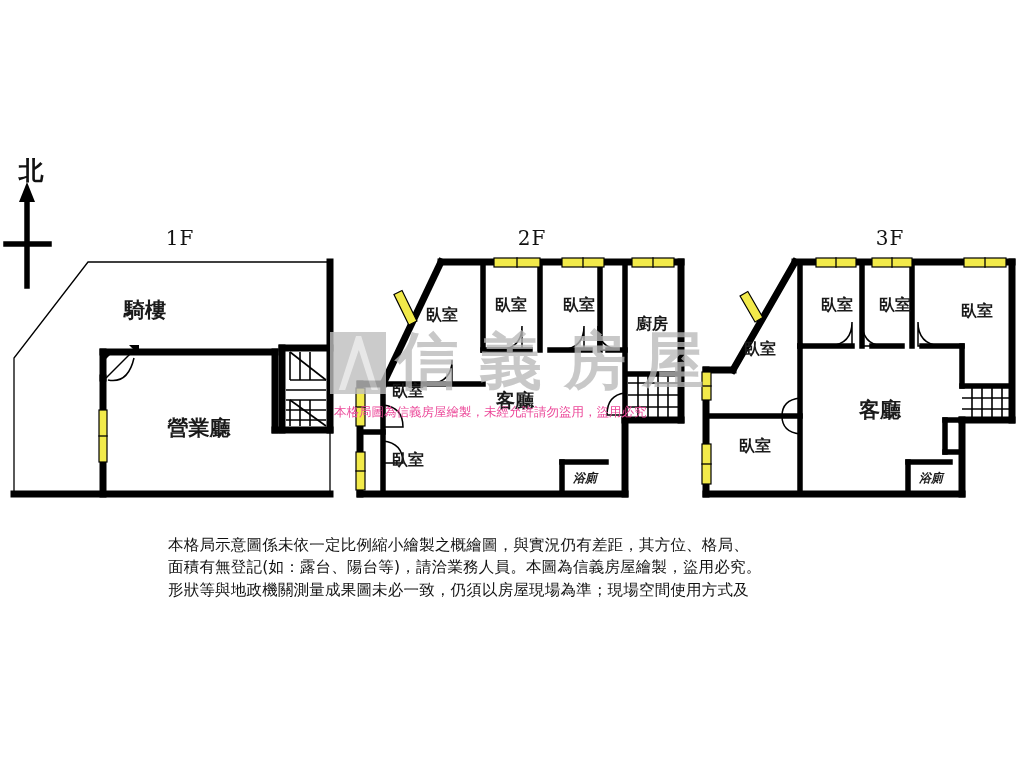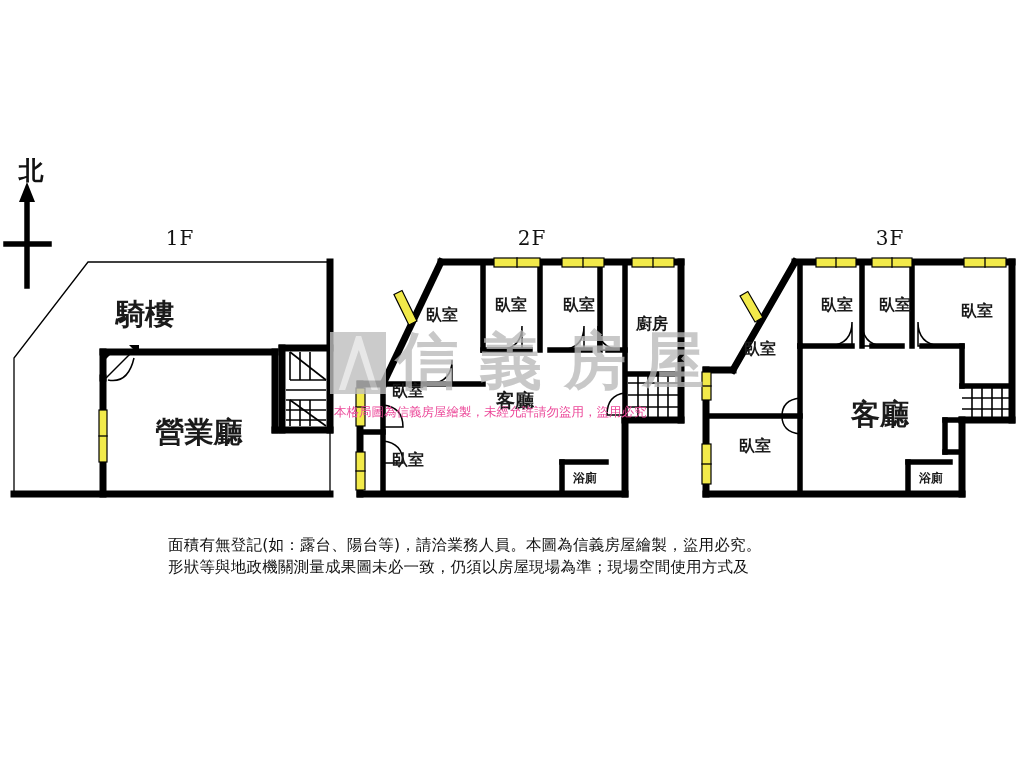--- a/index.html
+++ b/index.html
@@ -18,24 +18,24 @@
   .floor-cap{font-size:20px;font-weight:400;letter-spacing:1px;text-align:center;
       font-family:"DejaVu Serif","Liberation Serif",serif;}
   #cap-1f{left:140px;top:226px;width:80px;}
   #cap-2f{left:492px;top:226px;width:80px;}
   #cap-3f{left:850px;top:226px;width:80px;text-align:center;}
 
   
   .rlabel{font-family:"DejaVu Sans","Liberation Sans",serif;
       font-weight:700;color:#1a1a1a;white-space:nowrap;line-height:1;
       text-align:center;}
-  .r-xl{font-size:29px;}
+  .r-xl{font-size:21px;}
   .r-lg{font-size:19px;}
   .r-md{font-size:16px;}
-  .r-sm{font-size:12px;}
+  .r-sm{font-size:12px;font-style:italic;}
 
   
   #disclaimer{left:168px;top:534px;width:700px;
       font-size:15.5px;line-height:1.45;color:#111;
       font-family:"DejaVu Sans","Liberation Sans",sans-serif;
       letter-spacing:0.2px;}
   #disclaimer div{white-space:nowrap;}
 
   
   #watermark{left:330px;top:330px;width:370px;height:110px;
@@ -278,17 +278,18 @@
   <div class="abs" id="watermark">
     <div id="wm-mark"></div>
     <div class="wm-ch" style="left:66px;top:0px;">信</div>
     <div class="wm-ch" style="left:150px;top:0px;">義</div>
     <div class="wm-ch" style="left:234px;top:0px;">房</div>
     <div class="wm-ch" style="left:312px;top:0px;">屋</div>
     <div id="wm-small">本格局圖為信義房屋繪製，未經允許請勿盜用，盜用必究</div>
   </div>
 
   <div class="abs" id="disclaimer">
+    <div>本格局示意圖係未依一定比例縮小繪製之概繪圖，與實況仍有差距，其方位、格局、</div>
     <div>面積有無登記(如：露台、陽台等)，請洽業務人員。本圖為信義房屋繪製，盜用必究。</div>
     <div>形狀等與地政機關測量成果圖未必一致，仍須以房屋現場為準；現場空間使用方式及</div>
   </div>
 
 </div>
 
 </body></html>

